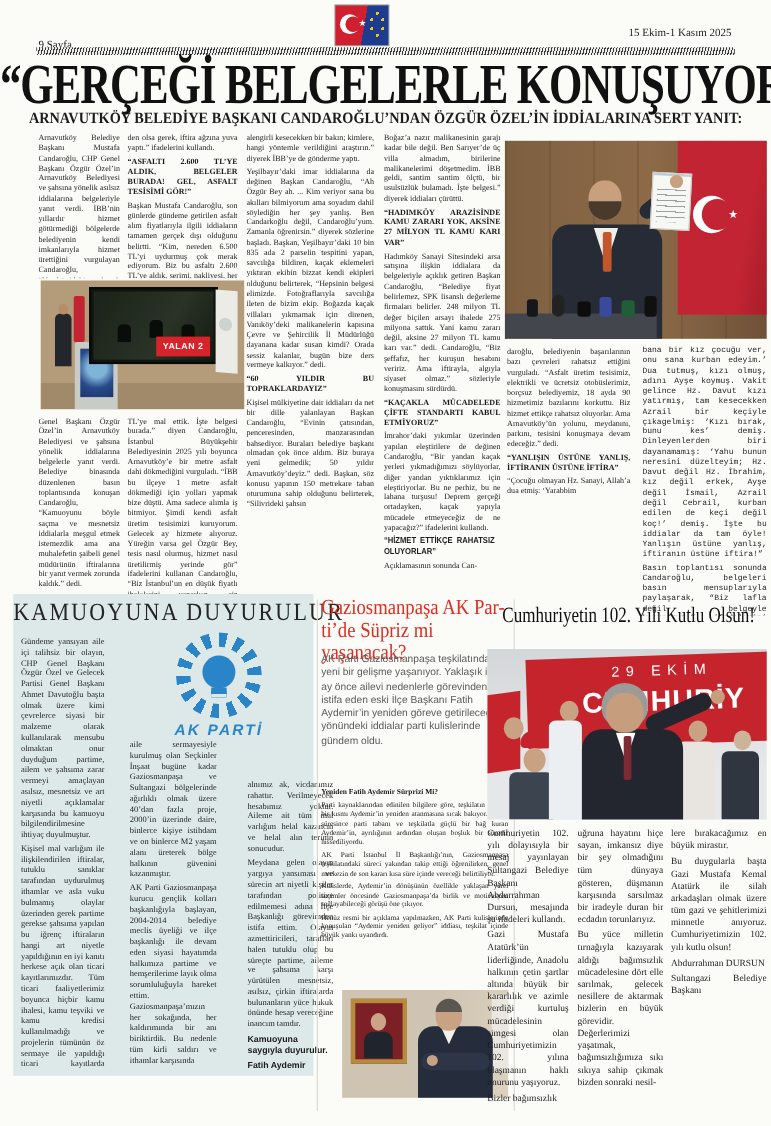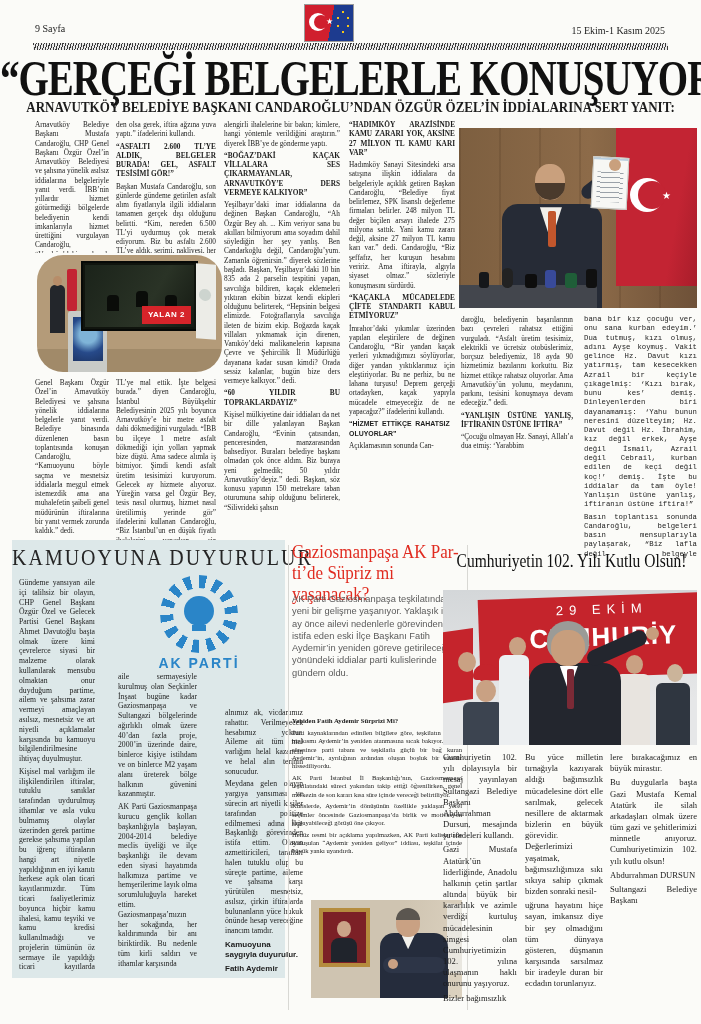--- a/index.html
+++ b/index.html
@@ -3,21 +3,21 @@
 <meta charset="utf-8">
 <style>
   html,body{margin:0;padding:0;}
   body{
     width:701px;height:1024px;position:relative;overflow:hidden;
     background:#fbfbf8;color:#1c1c1c;
     font-family:"Liberation Serif", serif;
   }
   [data-name]{box-sizing:border-box;}
   
-  .page-label{position:absolute;left:35px;top:23px;font-size:10px;}
+  .page-label{position:absolute;left:35px;top:36px;font-size:10px;}
   .issue-date{position:absolute;right:36px;top:25px;font-size:10px;}
   .masthead-logo{position:absolute;left:305px;top:5px;width:48px;height:36px;
     background:linear-gradient(100deg,#d01f2e 0 54%,#1d3b8f 54%);
     box-shadow:0 0 0 1px #999;}
   .crescent{position:absolute;left:4px;top:8px;width:18px;height:18px;border-radius:50%;background:#fff;}
   .crescent::after{content:"";position:absolute;left:5px;top:2px;width:14px;height:14px;border-radius:50%;background:#d01f2e;}
   .flag-star{position:absolute;left:21px;top:12px;color:#fff;font-size:8px;font-family:"DejaVu Sans",sans-serif;}
   .eu-stars{position:absolute;right:2px;top:4px;width:16px;height:26px;
     background:
       radial-gradient(circle 1.5px at 8px 3px,#f5c518 99%,transparent),
@@ -61,21 +61,21 @@
     box-shadow:inset 0 10px 0 -8px #b9cede;}
   #photo-main .paper::after{content:"";position:absolute;left:4px;top:14px;right:4px;bottom:6px;
     background:repeating-linear-gradient(#9aa1a8 0 1px,transparent 1px 5px);}
   #photo-main .arm{position:absolute;left:50%;top:26%;width:46px;height:14px;background:#262b36;transform:rotate(-38deg);border-radius:7px;}
   #photo-main .hand{position:absolute;left:63%;top:17%;width:12px;height:12px;border-radius:50%;background:#c9a07d;}
   #photo-main .podium{position:absolute;left:0;bottom:0;width:58%;height:13%;background:#43464d;}
   #photo-main .mics{position:absolute;left:6%;bottom:11%;width:60%;height:16%;}
   #photo-main .mics i{position:absolute;bottom:0;border-radius:3px;}
   
   #photo-yalan{left:37px;top:255px;width:185px;height:117px;
-    background:linear-gradient(#b49b79 80%,#a18a69 80%);border-radius:26px;}
+    background:linear-gradient(#b49b79 80%,#a18a69 80%);}
   #photo-yalan .screen{position:absolute;left:24%;top:5%;width:63%;height:60%;background:#10140e;
     box-shadow:inset 0 0 0 2px #070907;}
   #photo-yalan .screen .scene{position:absolute;inset:4px;background:linear-gradient(120deg,#1b231a,#2a3326 60%,#151a13);}
   #photo-yalan .screen .fig{position:absolute;bottom:28%;width:12px;height:16px;background:#0a0c09;border-radius:4px 4px 0 0;}
   #photo-yalan .yalan-box{position:absolute;right:6%;bottom:10%;width:42%;height:26%;background:#d6242a;
     color:#fff;font-family:"Liberation Sans",sans-serif;font-weight:bold;font-size:8px;
     display:flex;align-items:center;justify-content:center;letter-spacing:.5px;}
   #photo-yalan .tflag{position:absolute;left:16%;top:12%;width:10px;height:42px;background:#c32433;border-radius:2px;}
   #photo-yalan .speaker{position:absolute;left:7%;top:26%;width:15px;height:48px;background:#23262b;border-radius:5px 5px 0 0;}
   #photo-yalan .speaker::before{content:"";position:absolute;left:3px;top:-9px;width:9px;height:10px;border-radius:50%;background:#b78d69;}
@@ -113,21 +113,21 @@
   #photo-aydemir .arms{position:absolute;left:48%;top:58%;width:62px;height:16px;background:#2d3547;border-radius:8px;}
   #photo-aydemir .hand{position:absolute;left:51%;top:60%;width:10px;height:10px;border-radius:50%;background:#c9a183;}
   #photo-aydemir .wflag{position:absolute;right:0;top:4%;width:10%;height:70%;background:#e9e7e0;transform:skewY(5deg);}
   
   .ann-panel{position:absolute;left:12px;top:540px;width:273px;height:438px;background:#dde8e9;}
   .ann-headline{position:absolute;left:12px;top:545px;width:273px;text-align:center;
     font-size:20px;letter-spacing:2px;color:#252525;transform:scaleY(1.12);transform-origin:center top;white-space:nowrap;}
   .ann-col{font-size:7.7px;line-height:1.27;}
   .ann-col .it-sig{font-size:8px;}
   
-  .akp-logo{position:absolute;left:120px;top:575px;width:158px;height:92px;}
+  .akp-logo{position:absolute;left:120px;top:575px;width:158px;height:92px;font-style:italic;}
   .akp-rays{width:78px;height:78px;margin:0 auto;border-radius:50%;position:relative;
     background:repeating-conic-gradient(#2a85c8 0deg 12deg,rgba(0,0,0,0) 12deg 25.7deg);}
   .akp-rays::before{content:"";position:absolute;inset:13px;border-radius:50%;background:#dde8e9;}
   .akp-bulb{position:absolute;left:50%;top:46%;transform:translate(-50%,-50%);width:30px;height:30px;border-radius:50%;background:#2a85c8;}
   .akp-bulb::after{content:"";position:absolute;left:8px;bottom:-8px;width:14px;height:9px;background:#2a85c8;
     box-shadow:inset 0 -3px 0 #dde8e9,inset 0 -6px 0 #2a85c8;}
   .akp-text{margin-top:2px;text-align:center;color:#2a85c8;font-family:"Liberation Sans",sans-serif;
     font-weight:bold;font-size:14px;letter-spacing:2px;}
   
   .gop-headline{position:absolute;left:292px;top:542px;width:172px;color:#e02b20;
@@ -181,27 +181,27 @@
 </div>
 
 <div class="colblock lead-col" style="left:35px;top:378px;width:74px;height:182px;" data-name="lead-column-1-bottom">
     <p class="it-p" data-name="paragraph">Genel Başkanı Özgür Özel’in Arnavutköy Belediyesi ve şahsına yönelik iddialarına belgelerle yanıt verdi. Belediye binasında düzenlenen basın toplantısında konuşan Candaroğlu, “Kamuoyunu böyle saçma ve mesnetsiz iddialarla meşgul etmek istemezdik ama ana muhalefetin şaibeli genel müdürünün iftiralarına bir yanıt vermek zorunda kaldık.” dedi.</p>
     <p class="it-p" data-name="paragraph">Başkan Candaroğlu, açıklamasının başında hukuki süreci de duyurarak, “Baştan söyleyeyim, sana 572 bin liralık iftira davası açıyorum. Üç kuruşluk davalar ucuz geldiğin-</p>
   </div>
 <div class="colblock lead-col" style="left:116px;top:378px;width:100px;height:182px;" data-name="lead-column-2-bottom">
     <p class="it-p" data-name="paragraph">TL’ye mal ettik. İşte belgesi burada.” diyen Candaroğlu, İstanbul Büyükşehir Belediyesinin 2025 yılı boyunca Arnavutköy’e bir metre asfalt dahi dökmediğini vurguladı. “İBB bu ilçeye 1 metre asfalt dökmediği için yolları yapmak bize düştü. Ama sadece alımla iş bitmiyor. Şimdi kendi asfalt üretim tesisimizi kuruyorum. Gelecek ay hizmete alıyoruz. Yüreğin varsa gel Özgür Bey, tesis nasıl olurmuş, hizmet nasıl üretilirmiş yerinde gör” ifadelerini kullanan Candaroğlu, “Biz İstanbul’un en düşük fiyatlı ihalelerini yaparken, siz İSPALT’ın</p>
   </div>
 <div class="colblock lead-col" style="left:224px;top:120px;width:116px;height:440px;" data-name="lead-column-3">
-    <p class="it-p" data-name="paragraph">alengirli ihalelerine bir bakın; kimlere, hangi yöntemle verildiğini araştırın.” diyerek İBB’ye de gönderme yaptı.</p>
-    <p class="it-h" data-name="column-subhead">“BOĞAZ’DAKİ KAÇAK VİLLALARA SES ÇIKARMAYANLAR, ARNAVUTKÖY’E DERS VERMEYE KALKIYOR”</p>
+    <p class="it-p" data-name="paragraph">alengirli kesecekken bir bakın; kimlere, hangi yöntemle verildiğini araştırın.” diyerek İBB’ye de gönderme yaptı.</p>
     <p class="it-p" data-name="paragraph">Yeşilbayır’daki imar iddialarına da değinen Başkan Candaroğlu, “Ah Özgür Bey ah. ... Kim veriyor sana bu akılları bilmiyorum ama soyadım dahil söylediğin her şey yanlış. Ben Candarkoğlu değil, Candaroğlu’yum. Zamanla öğrenirsin.” diyerek sözlerine başladı. Başkan, Yeşilbayır’daki 10 bin 835 ada 2 parselin tespitini yapan, savcılığa bildiren, kaçak eklemeleri yıktıran ekibin bizzat kendi ekipleri olduğunu belirterek, “Hepsinin belgesi elimizde. Fotoğraflarıyla savcılığa ileten de bizim ekip. Boğazda kaçak villaları yıkmamak için direnen, Vanıköy’deki malikanelerin kapısına Çevre ve Şehircilik İl Müdürlüğü dayanana kadar susan kimdi? Orada sessiz kalanlar, bugün bize ders vermeye kalkıyor.” dedi.</p>
     <p class="it-h" data-name="column-subhead">“60 YILDIR BU TOPRAKLARDAYIZ”</p>
     <p class="it-p" data-name="paragraph">Kişisel mülkiyetine dair iddiaları da net bir dille yalanlayan Başkan Candaroğlu, “Evinin çatısından, penceresinden, manzarasından bahsediyor. Buraları belediye başkanı olmadan çok önce aldım. Biz buraya yeni gelmedik; 50 yıldır Arnavutköy’deyiz.” dedi. Başkan, söz konusu yapının 150 metrekare taban oturumuna sahip olduğunu belirterek, “Silivrideki şahsın</p>
   </div>
 <div class="colblock lead-col" style="left:349px;top:120px;width:106px;height:440px;" data-name="lead-column-4">
+    <p class="it-p" data-name="paragraph">Boğaz’a nazır malikanesinin garajı kadar bile değil. Ben Sarıyer’de üç villa almadım, birilerine malikanelerimi döşetmedim. İBB geldi, santim santim ölçtü, bir usulsüzlük bulamadı. İşte belgesi.” diyerek iddiaları çürüttü.</p>
     <p class="it-h" data-name="column-subhead">“HADIMKÖY ARAZİSİNDE KAMU ZARARI YOK, AKSİNE 27 MİLYON TL KAMU KARI VAR”</p>
     <p class="it-p" data-name="paragraph">Hadımköy Sanayi Sitesindeki arsa satışına ilişkin iddialara da belgeleriyle açıklık getiren Başkan Candaroğlu, “Belediye fiyat belirlemez, SPK lisanslı değerleme firmaları belirler. 248 milyon TL değer biçilen arsayı ihalede 275 milyona sattık. Yani kamu zararı değil, aksine 27 milyon TL kamu karı var.” dedi. Candaroğlu, “Biz şeffafız, her kuruşun hesabını veririz. Ama iftirayla, algıyla siyaset olmaz.” sözleriyle konuşmasını sürdürdü.</p>
     <p class="it-h" data-name="column-subhead">“KAÇAKLA MÜCADELEDE ÇİFTE STANDARTI KABUL ETMİYORUZ”</p>
     <p class="it-p" data-name="paragraph">İmrahor’daki yıkımlar üzerinden yapılan eleştirilere de değinen Candaroğlu, “Bir yandan kaçak yerleri yıkmadığımızı söylüyorlar, diğer yandan yıktıklarımız için eleştiriyorlar. Bu ne perhiz, bu ne lahana turşusu! Deprem gerçeği ortadayken, kaçak yapıyla mücadele etmeyeceğiz de ne yapacağız?” ifadelerini kullandı.</p>
     <p class="it-hb" data-name="column-subhead">“HİZMET ETTİKÇE RAHATSIZ OLUYORLAR”</p>
     <p class="it-p" data-name="paragraph">Açıklamasının sonunda Can-</p>
   </div>
 
 <div class="photo" id="photo-main" data-name="candaroglu-press-photo">
   <div class="tr-flag" data-name="turkish-flag">
@@ -316,21 +316,21 @@
   <span class="mainman-shirt" data-name="dursun-shirt"></span>
   <span class="mainman-tie" data-name="dursun-tie"></span>
 </div>
 
 <div class="colblock rep-col" style="left:443px;top:752px;width:74px;height:262px;" data-name="republic-column-a">
     <p class="it-p" data-name="paragraph">Cumhuriyetin 102. yılı dolayısıyla bir mesaj yayınlayan Sultangazi Belediye Başkanı Abdurrahman Dursun, mesajında şu ifadeleri kullandı.</p>
     <p class="it-p" data-name="paragraph">Gazi Mustafa Atatürk’ün liderliğinde, Anadolu halkının çetin şartlar altında büyük bir kararlılık ve azimle verdiği kurtuluş mücadelesinin simgesi olan Cumhuriyetimizin 102. yılına ulaşmanın haklı onurunu yaşıyoruz.</p>
     <p class="it-p" data-name="paragraph">Bizler bağımsızlık</p>
   </div>
 <div class="colblock rep-col" style="left:525px;top:752px;width:78px;height:262px;" data-name="republic-column-b">
+    <p class="it-p" data-name="paragraph">uğruna hayatını hiçe sayan, imkansız diye bir şey olmadığını tüm dünyaya gösteren, düşmanın karşısında sarsılmaz bir iradeyle duran bir ecdadın torunlarıyız.</p>
     <p class="it-p" data-name="paragraph">Bu yüce milletin tırnağıyla kazıyarak aldığı bağımsızlık mücadelesine dört elle sarılmak, gelecek nesillere de aktarmak bizlerin en büyük görevidir. Değerlerimizi yaşatmak, bağımsızlığımıza sıkı sıkıya sahip çıkmak bizden sonraki nesil-</p>
-    <p class="it-p" data-name="paragraph">uğruna hayatını hiçe sayan, imkansız diye bir şey olmadığını tüm dünyaya gösteren, düşmanın karşısında sarsılmaz bir iradeyle duran bir ecdadın torunlarıyız.</p>
   </div>
 <div class="colblock rep-col" style="left:610px;top:752px;width:87px;height:262px;" data-name="republic-column-c">
     <p class="it-p" data-name="paragraph">lere bırakacağımız en büyük mirastır.</p>
     <p class="it-p" data-name="paragraph">Bu duygularla başta Gazi Mustafa Kemal Atatürk ile silah arkadaşları olmak üzere tüm gazi ve şehitlerimizi minnetle anıyoruz. Cumhuriyetimizin 102. yılı kutlu olsun!</p>
     <p class="it-p" data-name="paragraph">Abdurrahman DURSUN</p>
     <p class="it-p" data-name="paragraph">Sultangazi Belediye Başkanı</p>
   </div>
 
 </body></html>

